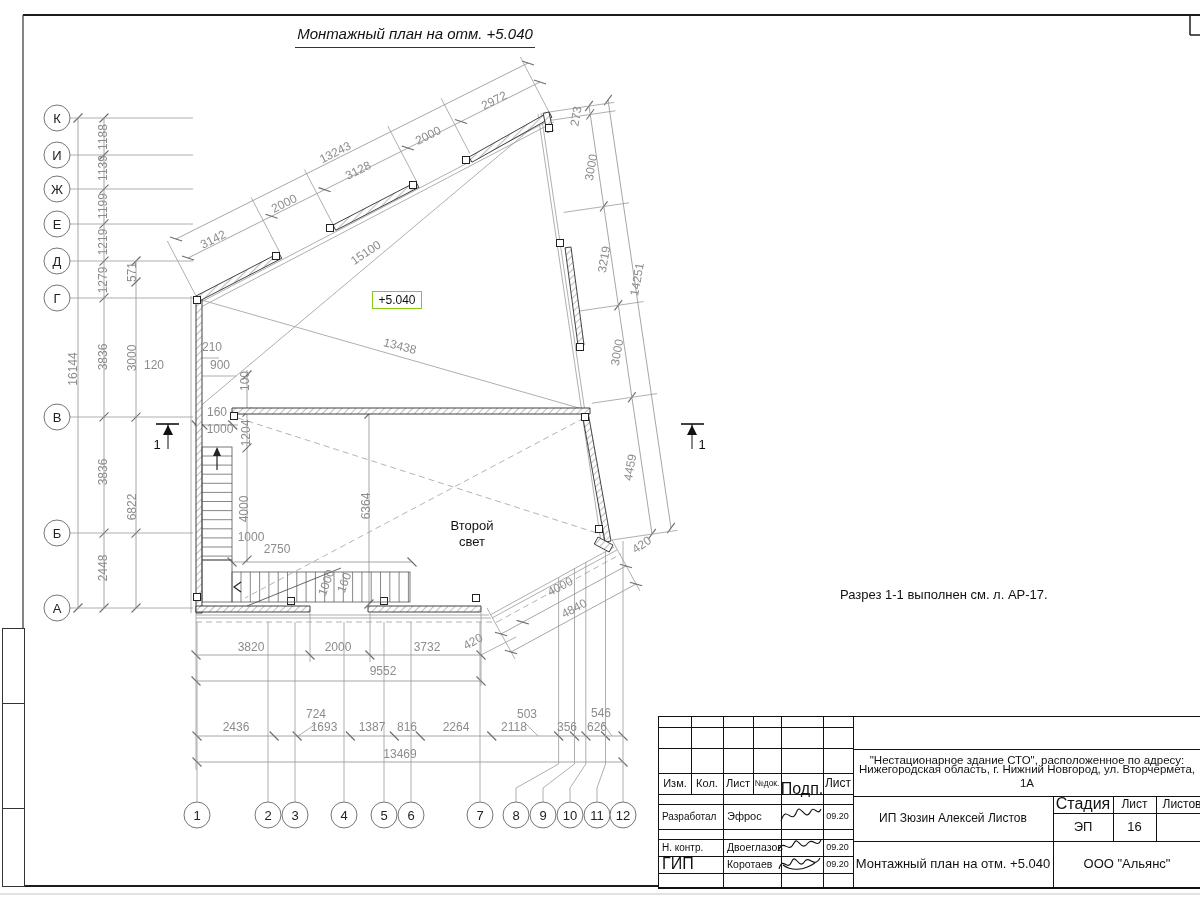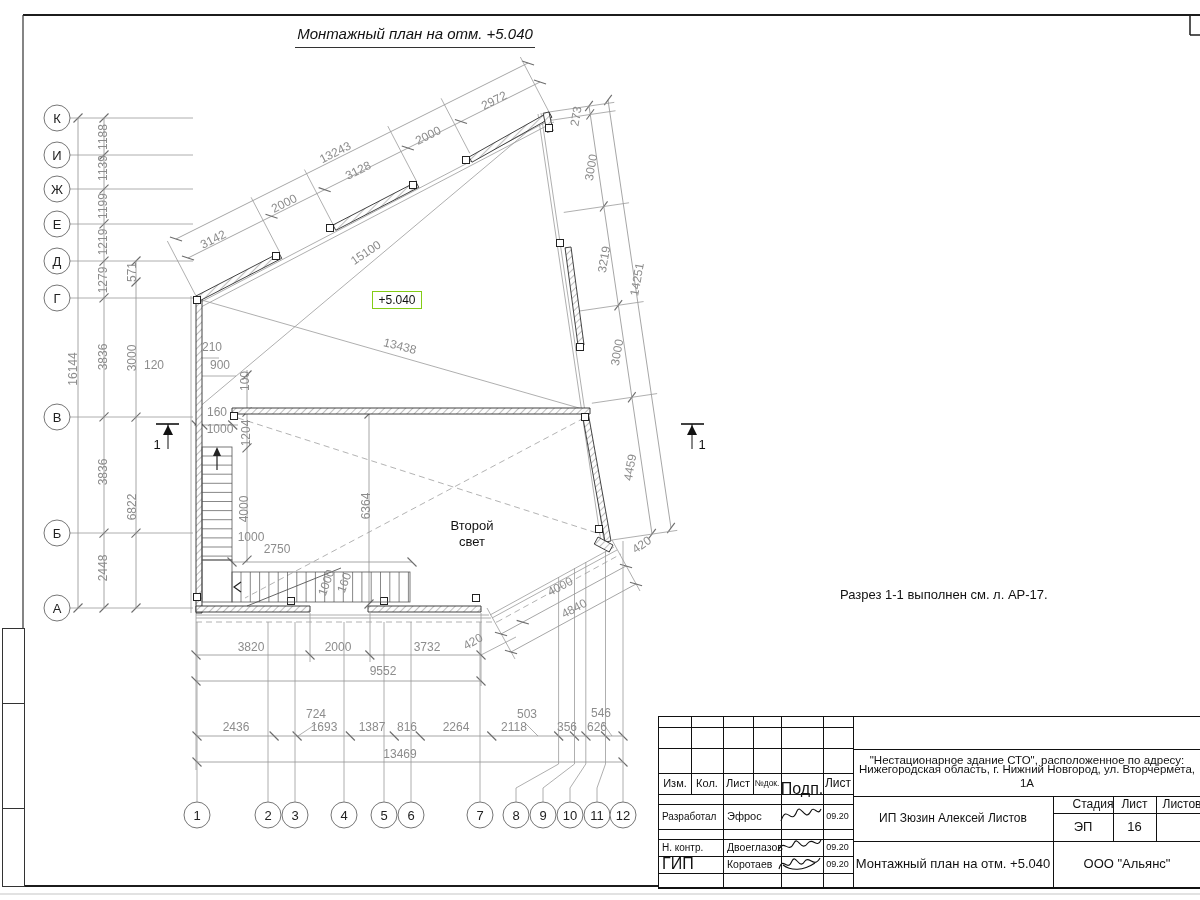--- a/index.html
+++ b/index.html
@@ -406,21 +406,21 @@
     <div class="cell left" style="left:1px;top:122px;width:54px;height:17px;font-size:10px;">Н. контр.</div>
     <div class="cell left" style="left:66px;top:122px;width:56px;height:17px;font-size:10.5px;">Двоеглазов</div>
     <div class="cell" style="left:163px;top:122px;width:31px;height:17px;font-size:9px;">09.20</div>
 
     <div class="cell left" style="left:1px;top:139px;width:62px;height:17px;font-size:16px;">ГИП</div>
     <div class="cell left" style="left:66px;top:139px;width:56px;height:17px;font-size:10.5px;">Коротаев</div>
     <div class="cell" style="left:163px;top:139px;width:31px;height:17px;font-size:9px;">09.20</div>
 
     <div class="cell" style="left:196px;top:79px;width:196px;height:45px;font-size:12px;">ИП Зюзин Алексей Листов</div>
 
-    <div class="cell" style="left:404px;top:79px;width:60px;height:17px;font-size:12px;">Стадия</div>
+    <div class="cell" style="left:394px;top:79px;width:60px;height:17px;font-size:16px;">Стадия</div>
     <div class="cell" style="left:454px;top:79px;width:43px;height:17px;font-size:12px;">Лист</div>
     <div class="cell" style="left:497px;top:79px;width:52px;height:17px;font-size:12px;">Листов</div>
     <div class="cell" style="left:394px;top:96px;width:60px;height:28px;font-size:13px;">ЭП</div>
     <div class="cell" style="left:454px;top:96px;width:43px;height:28px;font-size:13px;">16</div>
 
     <div class="cell" style="left:196px;top:124px;width:196px;height:46px;font-size:13px;">Монтажный план на отм. +5.040</div>
     <div class="cell" style="left:394px;top:124px;width:148px;height:46px;font-size:13px;">ООО "Альянс"</div>
 
     <svg style="left:118px;top:84px;" width="46" height="28">
       <path d="M4,20 C10,2 14,26 20,10 C24,2 28,22 34,10 C37,4 41,16 44,8" fill="none" stroke="#111" stroke-width="1.1"></path>

